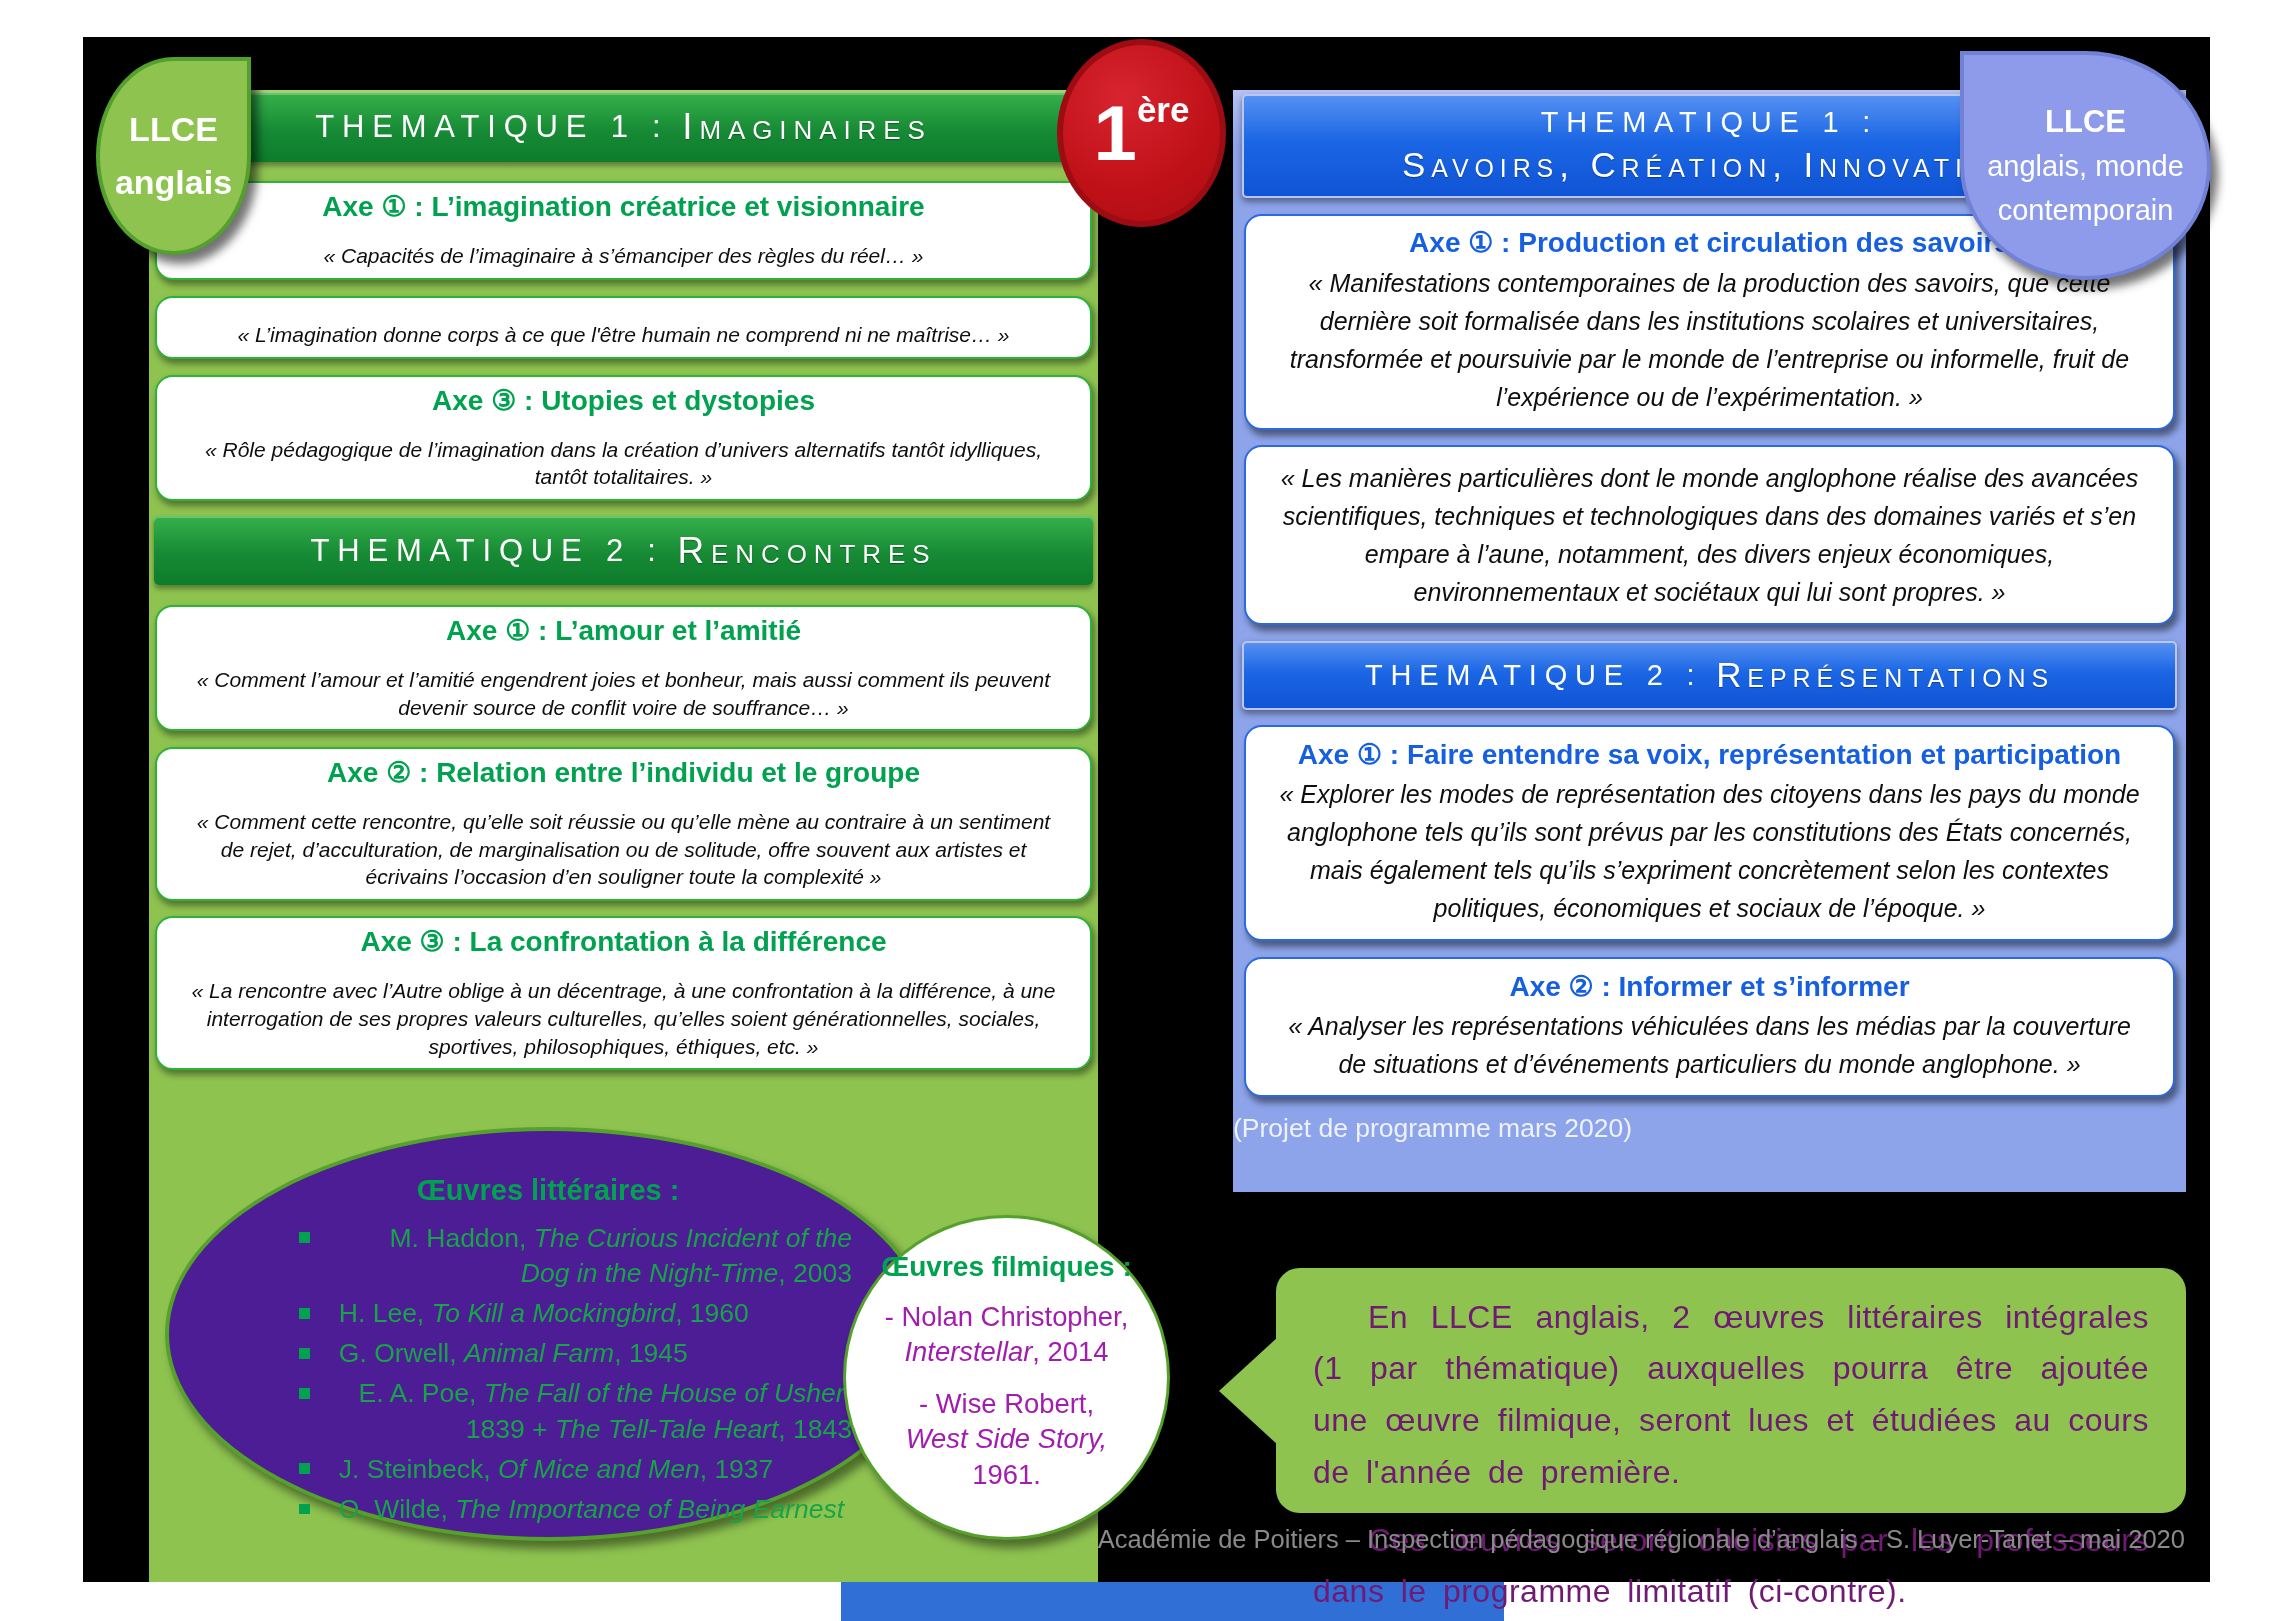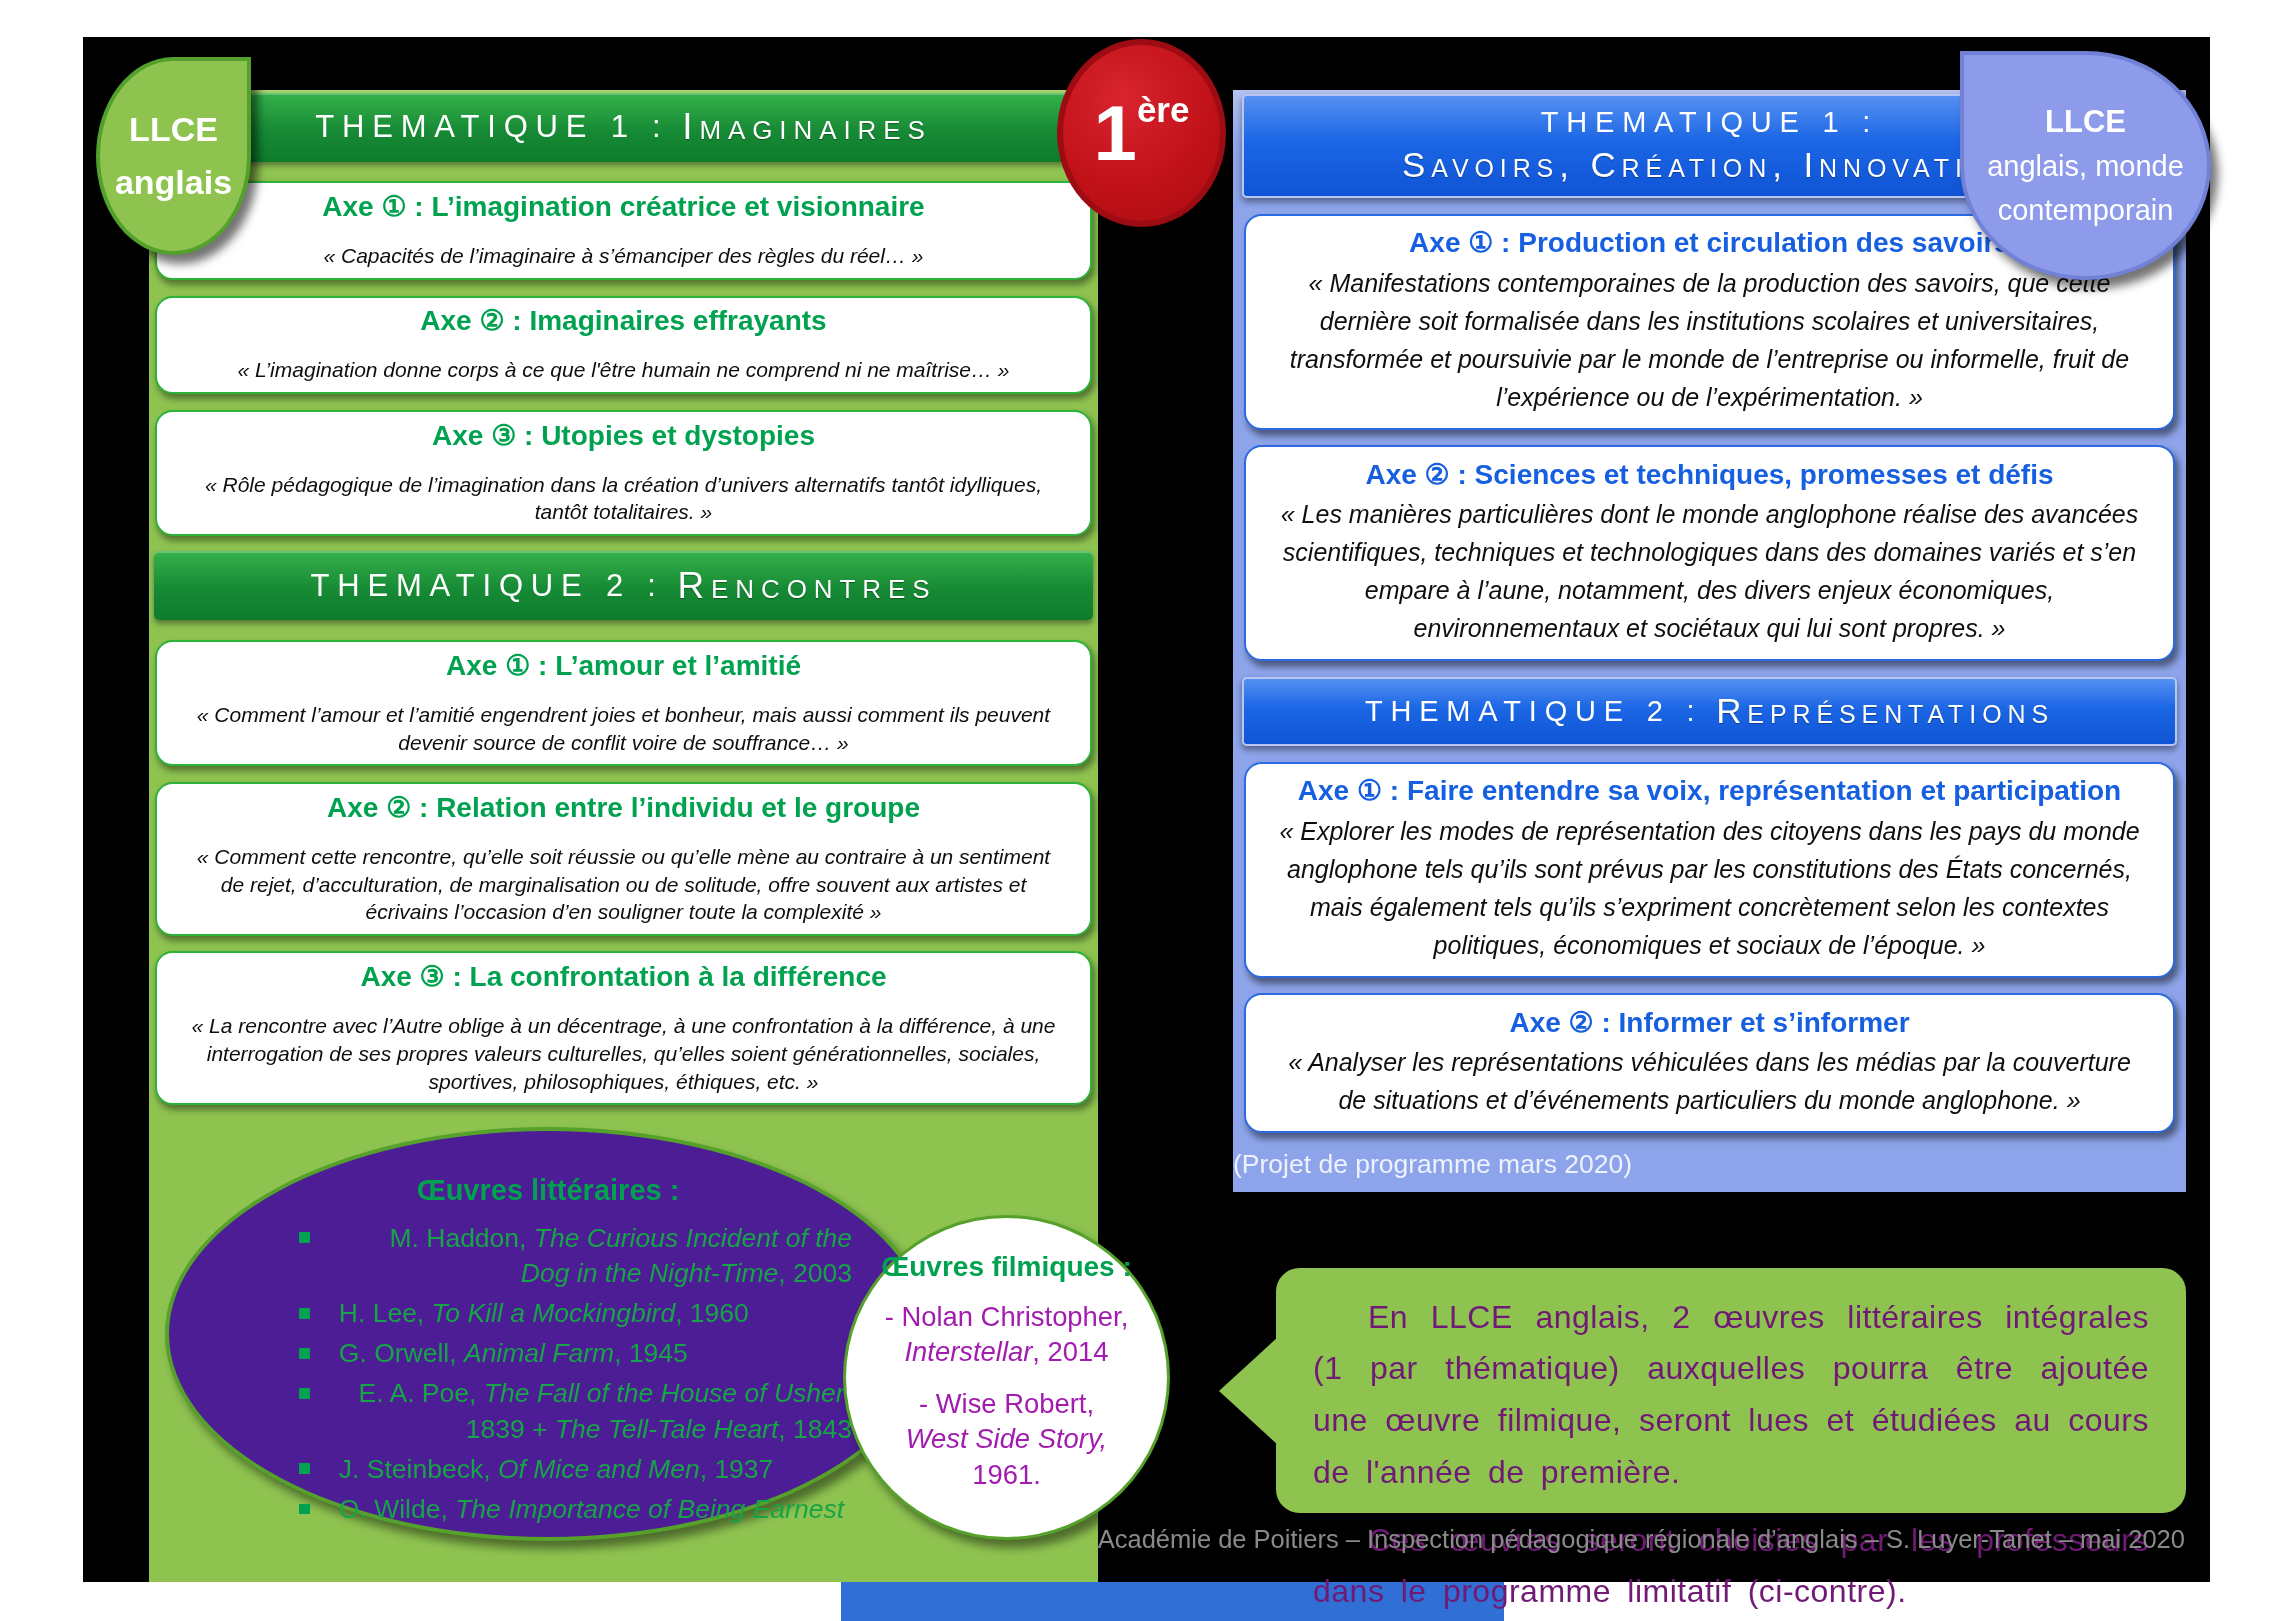--- a/index.html
+++ b/index.html
@@ -111,21 +111,20 @@
     <div class="g-header">
       <span class="pfx">THEMATIQUE 1 :</span>
       <span class="nme">Imaginaires</span>
     </div>
 
     <div class="axe-box">
       <div class="axe-title-g">Axe ① : L’imagination créatrice et visionnaire</div>
       <div class="axe-quote-g">« Capacités de l’imaginaire à s’émanciper des règles du réel… »</div>
     </div>
     <div class="axe-box">
-      <div class="axe-title-g">Axe ② : Imaginaires effrayants</div>
       <div class="axe-quote-g">« L’imagination donne corps à ce que l'être humain ne comprend ni ne maîtrise… »</div>
     </div>
     <div class="axe-box">
       <div class="axe-title-g">Axe ③ : Utopies et dystopies</div>
       <div class="axe-quote-g">« Rôle pédagogique de l’imagination dans la création d’univers alternatifs tantôt idylliques, tantôt totalitaires. »</div>
     </div>
 
     <div class="g-header">
       <span class="pfx">THEMATIQUE 2 :</span>
       <span class="nme">Rencontres</span>
@@ -191,21 +190,20 @@
     <div class="b-header two">
       <span class="pfx">THEMATIQUE 1 :</span>
       <span class="nme">Savoirs, Création, Innovation</span>
     </div>
 
     <div class="axe-box-b">
       <div class="axe-title-b">Axe ① : Production et circulation des savoirs</div>
       <div class="axe-quote-b">« Manifestations contemporaines de la production des savoirs, que cette dernière soit formalisée dans les institutions scolaires et universitaires, transformée et poursuivie par le monde de l’entreprise ou informelle, fruit de l’expérience ou de l’expérimentation. »</div>
     </div>
     <div class="axe-box-b">
-      <div class="axe-title-b">Axe ② : Sciences et techniques, promesses et défis</div>
       <div class="axe-quote-b">« Les manières particulières dont le monde anglophone réalise des avancées scientifiques, techniques et technologiques dans des domaines variés et s’en empare à l’aune, notamment, des divers enjeux économiques, environnementaux et sociétaux qui lui sont propres. »</div>
     </div>
 
     <div class="b-header one">
       <span class="pfx">THEMATIQUE 2 :</span>
       <span class="nme">Représentations</span>
     </div>
 
     <div class="axe-box-b">
       <div class="axe-title-b">Axe ① : Faire entendre sa voix, représentation et participation</div>

